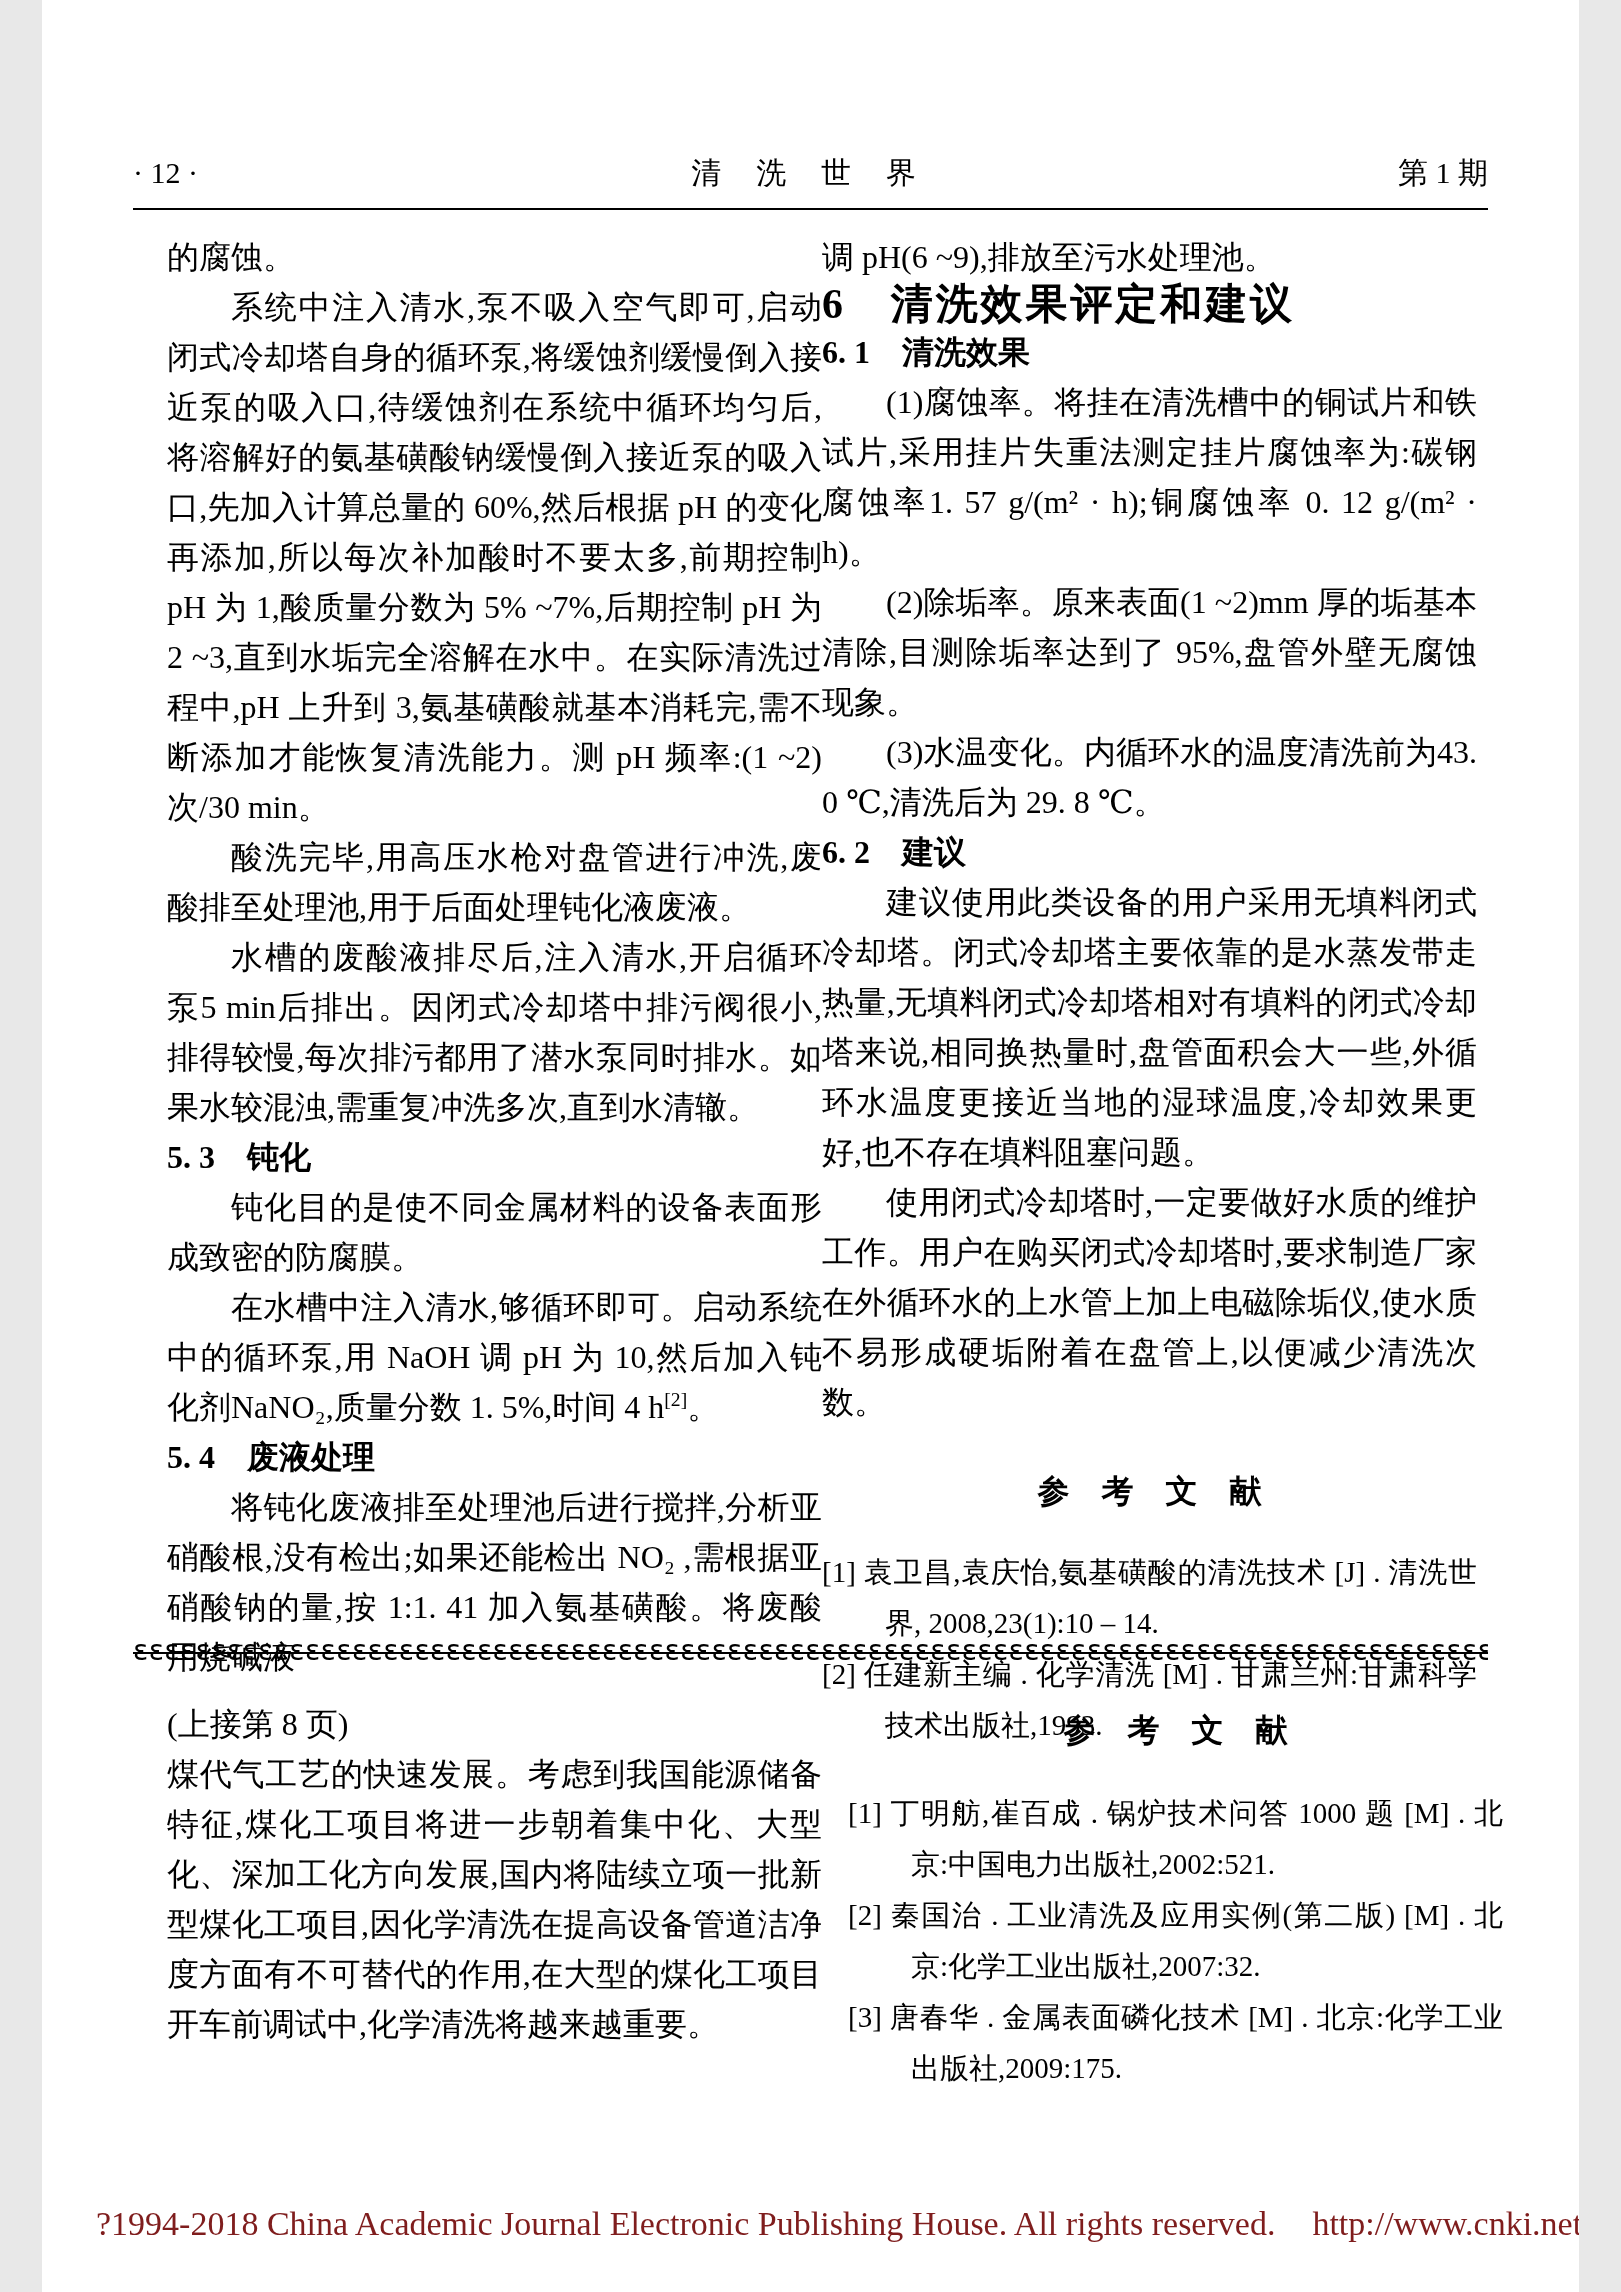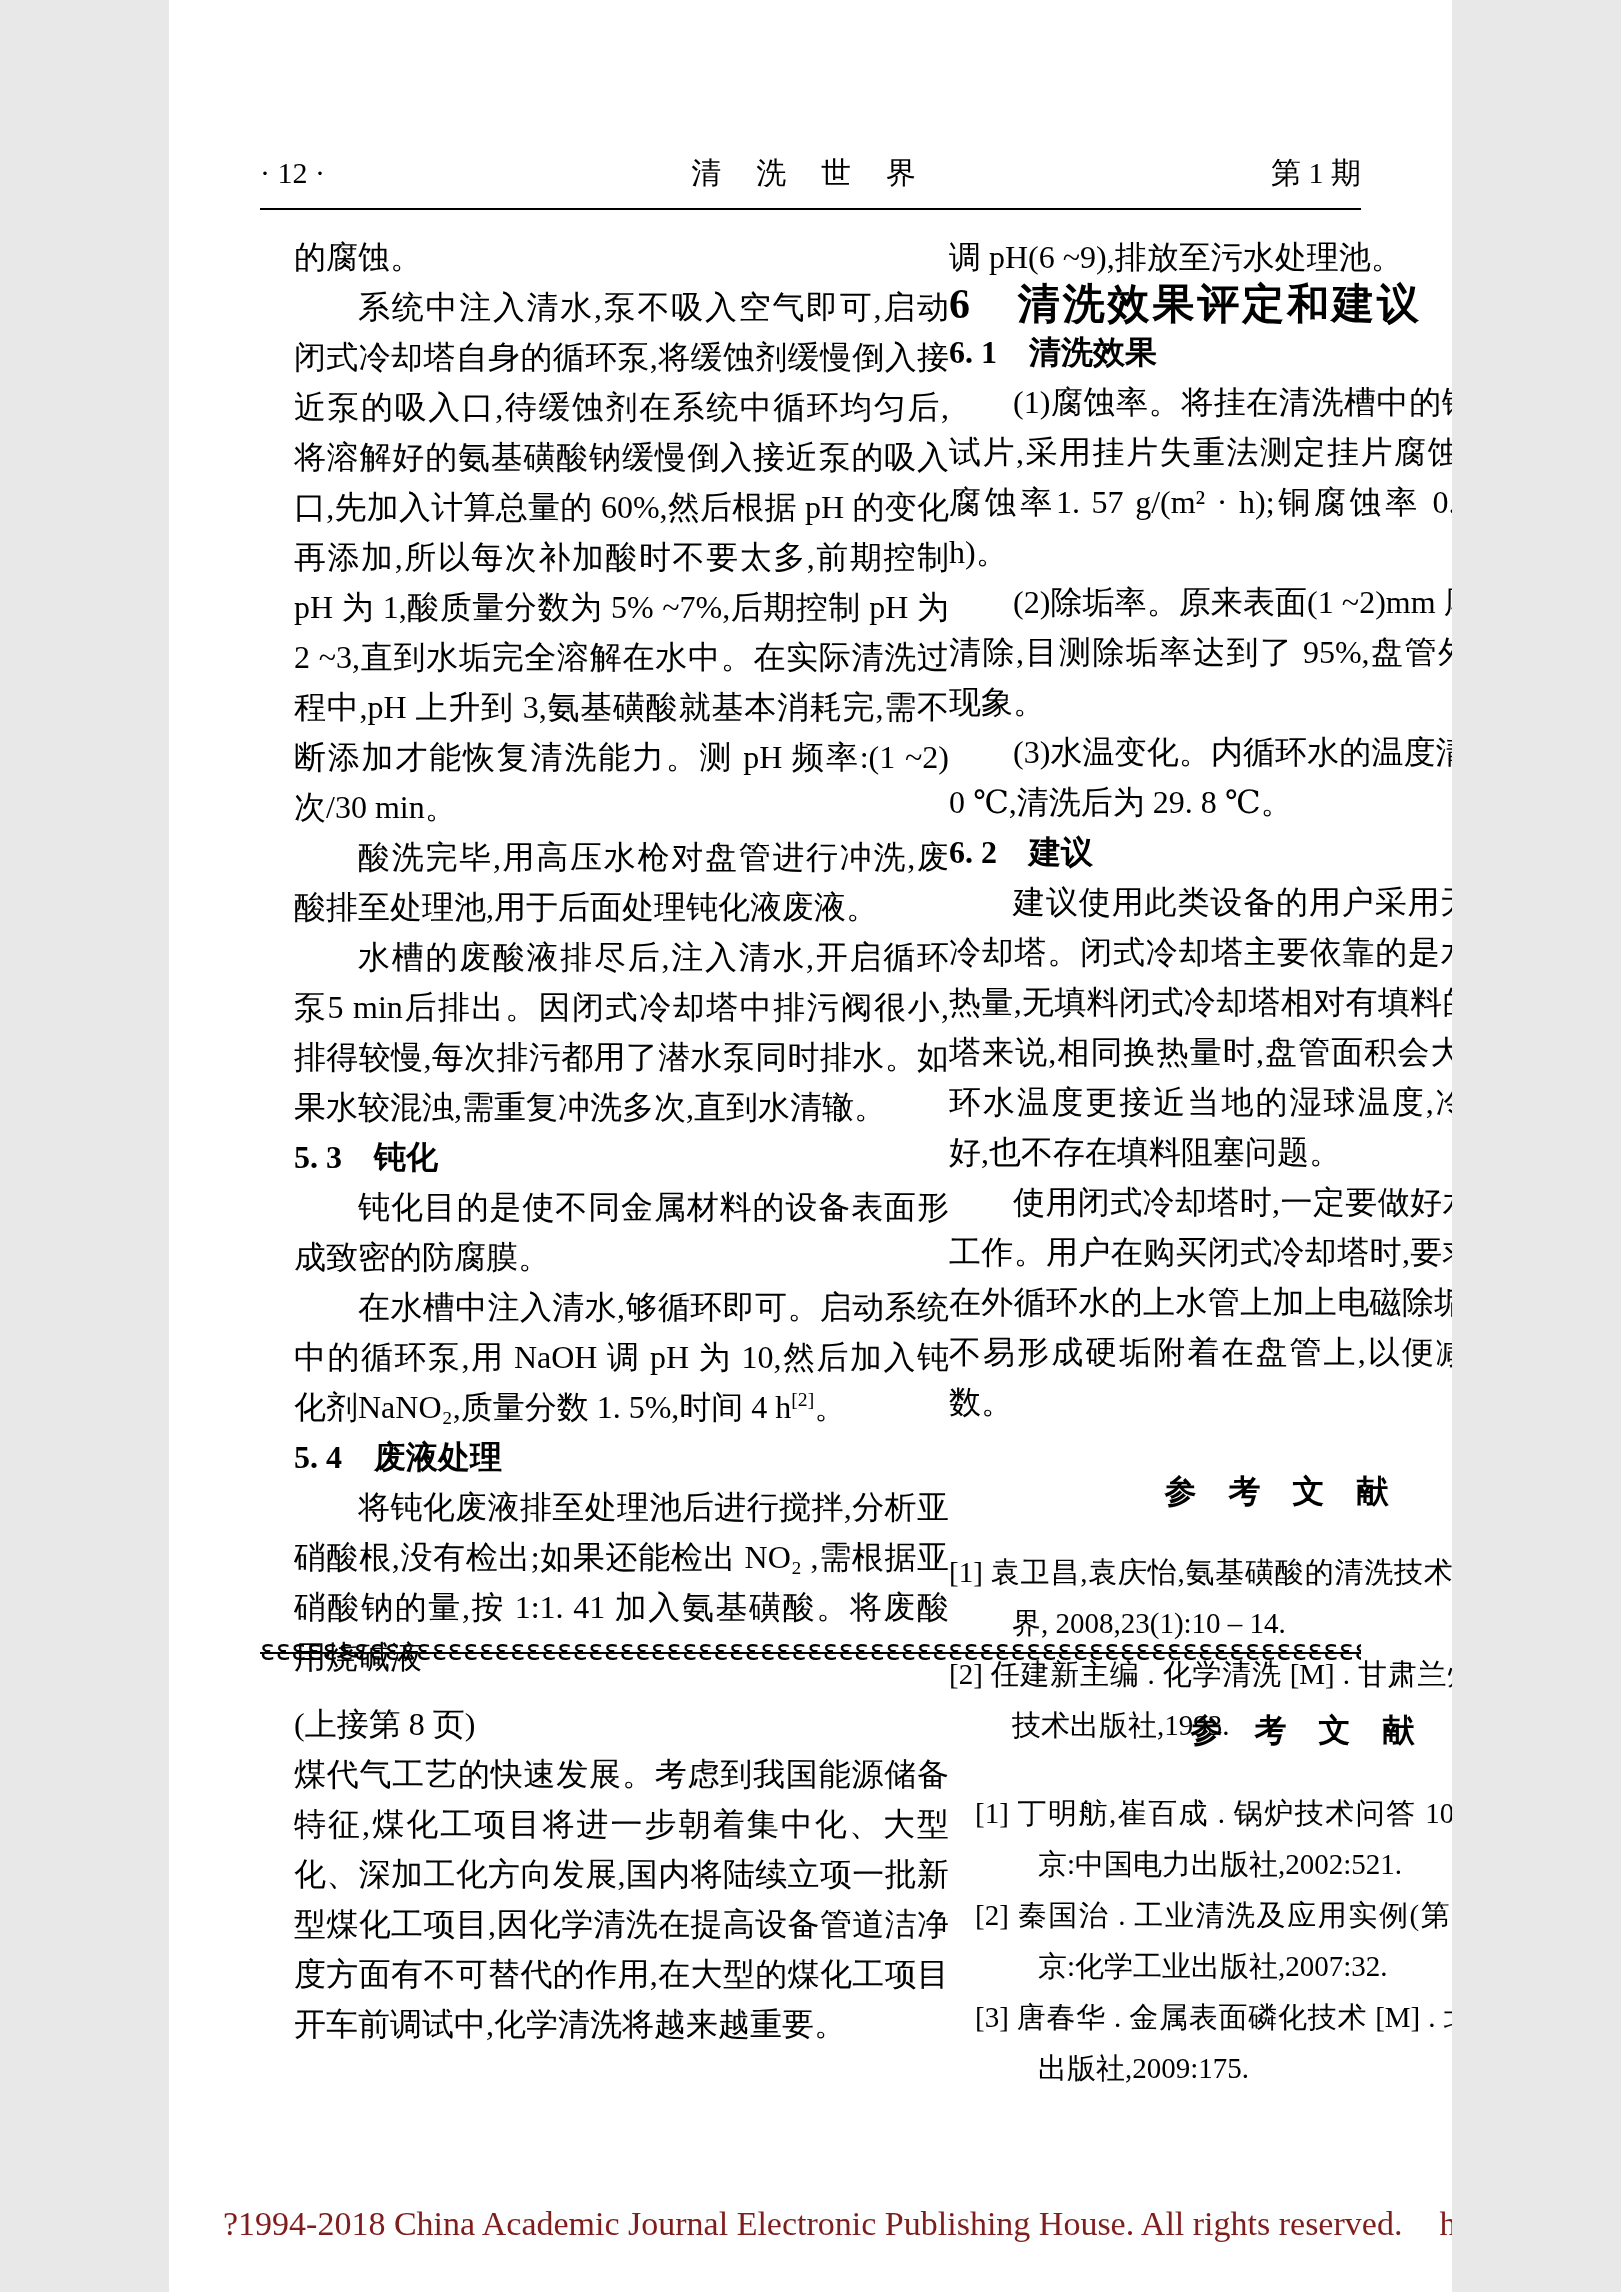--- a/index.html
+++ b/index.html
@@ -1,18 +1,18 @@
 <!DOCTYPE html>
 <html><head>
 <meta charset="utf-8">
 <style>
   html,body { margin:0; padding:0; background:#e8e8e8; }
   .page {
     position:relative;
-    width:1283px; height:2293px;
+    width:1537px; height:2293px;
     margin:0 auto;
     background:#ffffff;
     color:#000;
     font-family:"Liberation Serif","DejaVu Serif",serif;
     overflow:hidden;
   }
   
   .header {
     position:absolute; top:153px; left:91px; right:91px;
     display:flex; justify-content:space-between; align-items:baseline;

